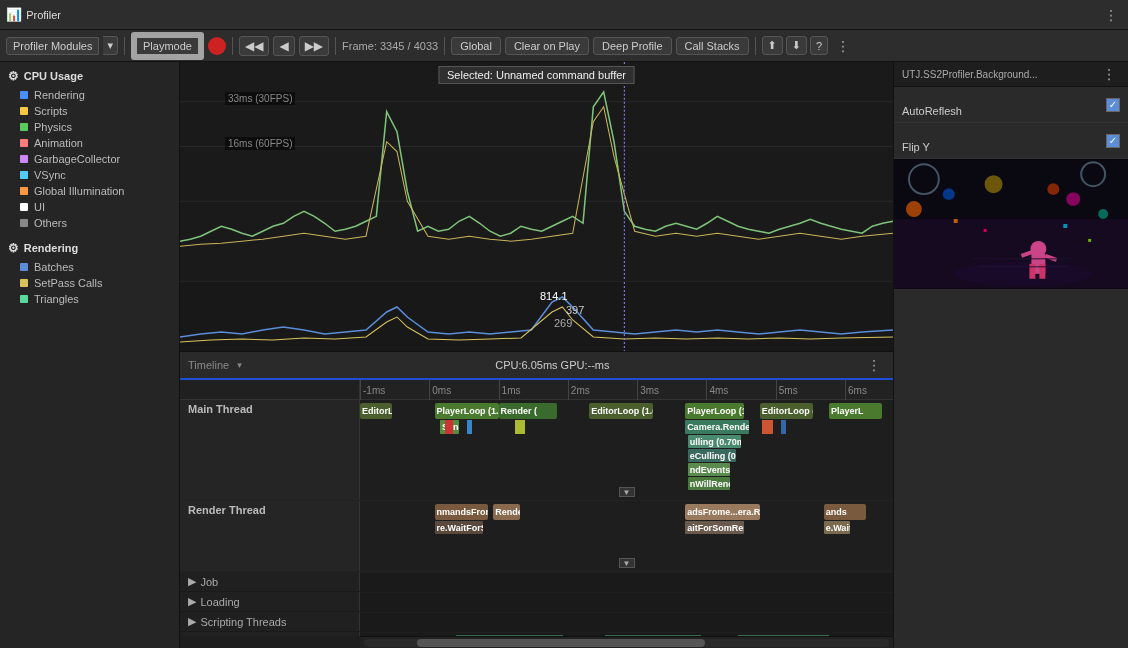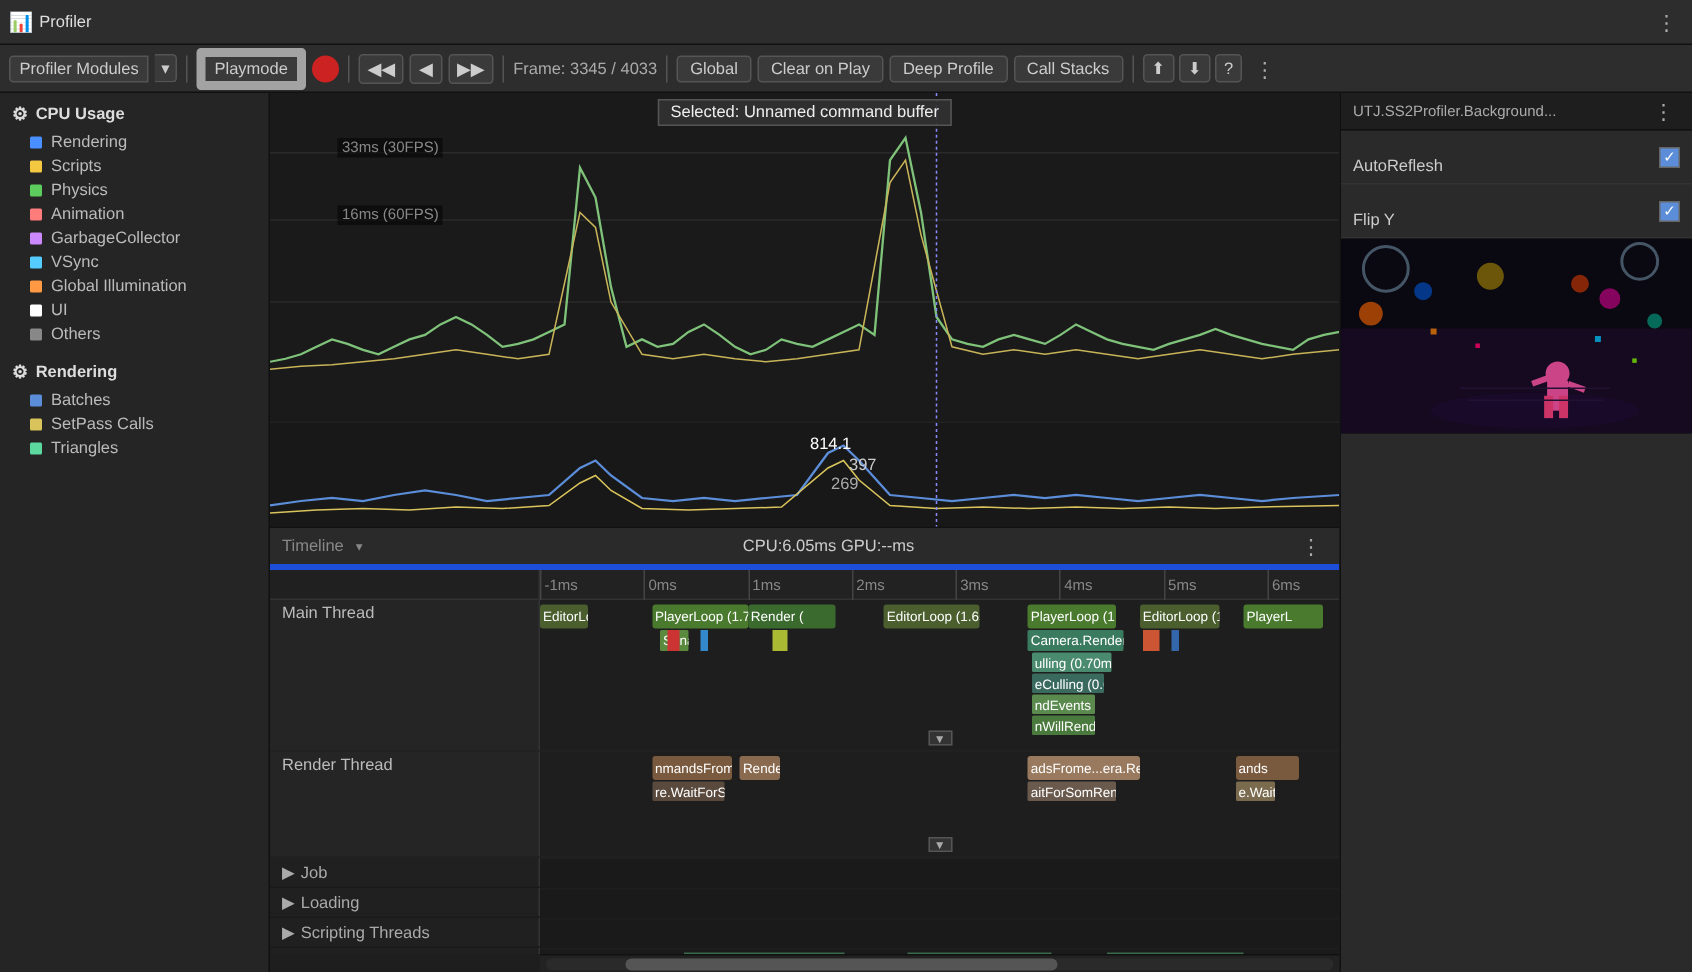--- a/index.html
+++ b/index.html
@@ -231,21 +231,21 @@
       display: flex;
       flex-direction: column;
       overflow: hidden;
     }
     .timeline-toolbar {
       background: #2a2a2a;
       height: 28px;
       display: flex;
       align-items: center;
       padding: 0 8px;
-      border-bottom: 4px solid #1d4ed8;
+      border-bottom: 2px solid #1d4ed8;
       gap: 8px;
       flex-shrink: 0;
     }
     .timeline-body {
       flex: 1;
       display: flex;
       flex-direction: column;
       overflow: hidden;
       position: relative;
     }
@@ -273,20 +273,21 @@
       overflow-y: auto;
       overflow-x: hidden;
       position: relative;
     }
     .timeline-row {
       display: flex;
       align-items: stretch;
       border-bottom: 1px solid #222;
       min-height: 22px;
       position: relative;
+      font-weight: bold;
     }
     .timeline-row-label {
       width: 180px;
       flex-shrink: 0;
       padding: 3px 8px;
       font-size: 11px;
       color: #bbb;
       background: #252525;
       border-right: 1px solid #333;
       display: flex;

